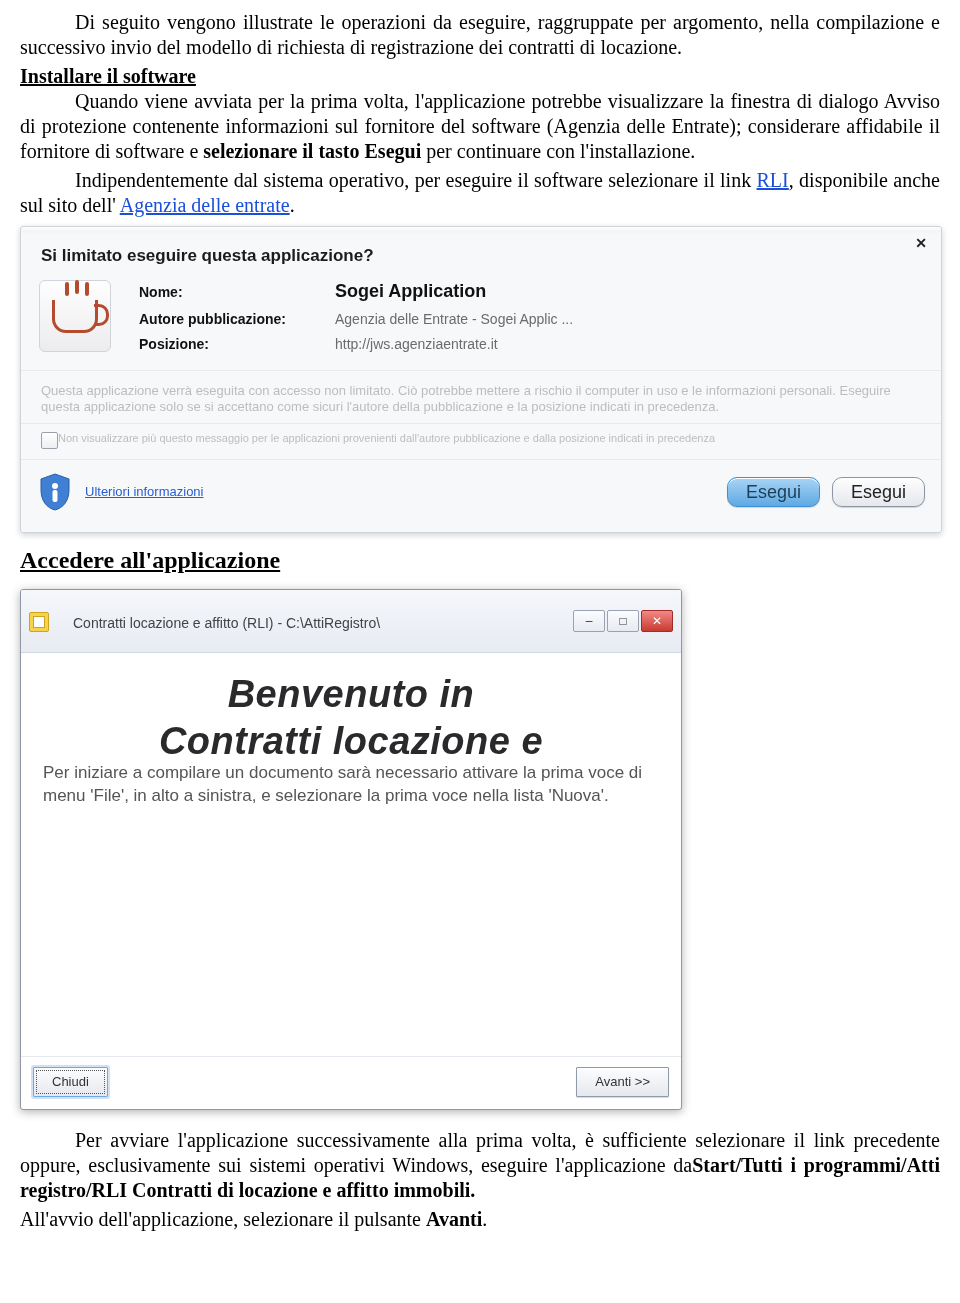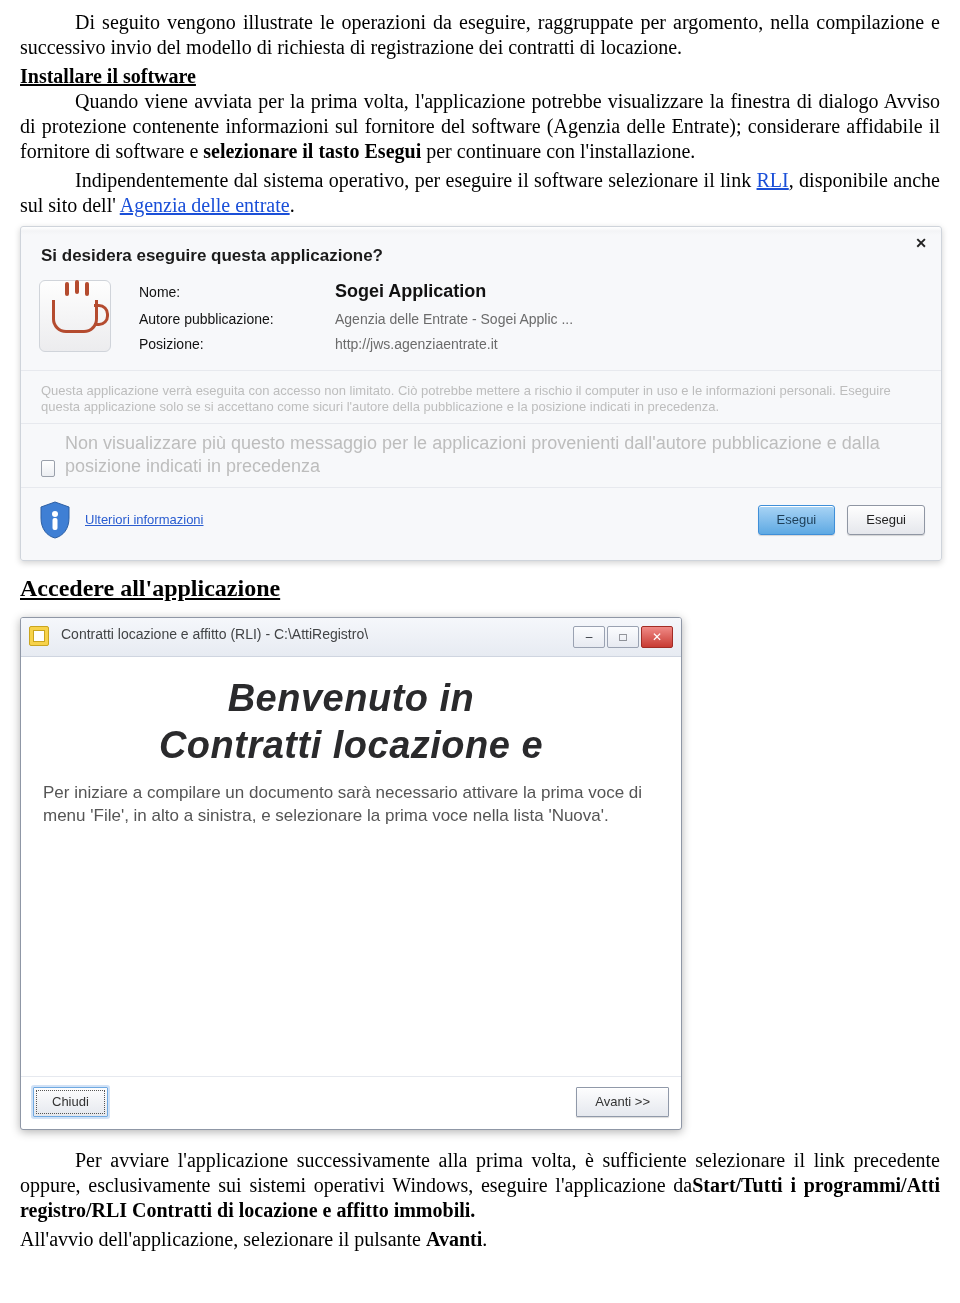--- a/index.html
+++ b/index.html
@@ -10,50 +10,50 @@
   a.link{color:#1a4fd8;text-decoration:underline}
   .bold{font-weight:bold}
 
   
   .dlg1{margin:8px 0 12px;border:1px solid #cfd4db;border-radius:3px;background:linear-gradient(#fff,#f3f4f6 4px,#f7f8fa 8px,#f7f8fa 100%);width:920px;font-family:"Segoe UI",Tahoma,Arial,sans-serif;color:#2b2b2b;box-shadow:0 2px 6px rgba(0,0,0,.18);position:relative}
   .dlg1 .close{position:absolute;top:8px;right:14px;font-size:14px;font-weight:bold;color:#222}
   .dlg1 .head{padding:18px 20px 8px;font-weight:bold;font-size:17px;color:#1b1b1b}
   .dlg1 .row{display:flex}
   .dlg1 .meta{display:flex;flex-direction:column;gap:8px;padding:6px 20px 16px 20px;font-size:14px;flex:1}
   .dlg1 .meta .line{display:flex;align-items:baseline;gap:16px}
-  .dlg1 .meta .lbl{font-weight:normal;min-width:180px;color:#111}
+  .dlg1 .meta .lbl{font-weight:bold;min-width:180px;color:#111}
   .dlg1 .meta .name{font-weight:bold;font-size:18px;color:#111}
   .dlg1 .meta .val{color:#6b6b6b}
   .java-icon{width:70px;height:70px;margin:6px 8px 0 18px;border:1px solid #d0d4da;border-radius:6px;background:linear-gradient(#fefefe,#ececee);display:flex;align-items:center;justify-content:center}
   .java-icon .cup{width:40px;height:30px;border:3px solid #b44b2f;border-top:none;border-radius:0 0 14px 14px;position:relative}
   .java-icon .cup::after{content:"";position:absolute;right:-14px;top:4px;width:12px;height:16px;border:3px solid #b44b2f;border-left:none;border-radius:0 10px 10px 0}
   .java-icon .steam{position:absolute;top:-18px;left:10px;width:4px;height:14px;background:#b44b2f;border-radius:3px;box-shadow:10px -2px 0 #b44b2f,20px 0 0 #b44b2f}
   .dlg1 .risk{padding:12px 20px 8px;font-size:13px;color:#bdbdbd;border-top:1px solid #e7e9ee}
-  .dlg1 .chkrow{display:flex;align-items:flex-end;gap:10px;padding:8px 20px 10px;font-size:18px;color:#bdbdbd;border-top:1px solid #e7e9ee}
+  .dlg1 .chkrow{display:flex;align-items:flex-start;gap:0;padding:8px 20px 10px;font-size:11px;color:#bdbdbd;border-top:1px solid #e7e9ee}
   .dlg1 .chk{width:15px;height:15px;border:1px solid #9aa0ab;border-radius:2px;background:linear-gradient(#fff,#eceef2)}
   .dlg1 .footer{display:flex;align-items:center;gap:12px;padding:12px 16px 20px;border-top:1px solid #e7e9ee}
   .shield{width:36px;height:40px;position:relative}
   .shield svg{width:36px;height:40px}
   .dlg1 .more{color:#2a5dd0;font-size:13px;text-decoration:underline}
   .dlg1 .spacer{flex:1}
-  .btn{display:inline-flex;align-items:center;justify-content:center;height:28px;padding:0 18px;border:1px solid #8f96a3;border-radius:3px;font-size:13px;color:#222;background:linear-gradient(#fefefe,#e5e7ec);box-shadow:inset 0 1px 0 #fff,0 1px 1px rgba(0,0,0,.15)}
+  .btn{display:inline-flex;align-items:center;justify-content:center;height:28px;padding:0 18px;border:1px solid #8f96a3;border-radius:10px;font-size:18px;color:#222;background:linear-gradient(#fefefe,#e5e7ec);box-shadow:inset 0 1px 0 #fff,0 1px 1px rgba(0,0,0,.15)}
   .btn.primary{border-color:#3f8fd8;background:linear-gradient(#a9d4f5,#5ea9e3);color:#1d3e57}
 
   
   .dlg2{margin:14px 0 18px;width:660px;border:1px solid #8f97a6;border-radius:3px;background:#fff;font-family:"Segoe UI",Tahoma,Arial,sans-serif;color:#2b2b2b;box-shadow:0 2px 10px rgba(0,0,0,.3);overflow:hidden}
-  .dlg2 .titlebar{display:flex;align-items:flex-start;gap:12px;padding:8px 8px;background:linear-gradient(#f5f7fb,#e7ebf2);border-bottom:1px solid #cfd5e0;font-size:14px;color:#424446}
+  .dlg2 .titlebar{display:flex;align-items:flex-end;gap:24px;padding:20px 8px;background:linear-gradient(#f5f7fb,#e7ebf2);border-bottom:1px solid #cfd5e0;font-size:14px;color:#424446}
   .doc-icon{width:18px;height:18px;display:inline-block;background:#f7d24a;border:1px solid #caa51f;border-radius:2px;position:relative}
   .doc-icon::after{content:"";position:absolute;left:3px;top:3px;width:10px;height:10px;background:#fff;border:1px solid #caa51f}
   .dlg2 .tb-spacer{flex:1}
   .win-ctrls{display:flex;gap:2px}
   .win-btn{width:30px;height:20px;border:1px solid #9aa2b2;border-radius:2px;background:linear-gradient(#fbfcfe,#e7eaf1);display:flex;align-items:center;justify-content:center;font-size:12px;color:#30343c}
   .win-btn.close{background:linear-gradient(#f08a86,#c83b33);color:#fff;border-color:#a22c25}
   .dlg2 .body{padding:20px 22px 8px}
   .dlg2 .h1{font-size:38px;font-weight:800;font-style:italic;line-height:1.12;color:#2a2a2c;font-family:Arial,Helvetica,sans-serif;letter-spacing:.5px;margin:0 0 4px;text-align:center}
-  .dlg2 .h2{font-size:38px;font-weight:800;font-style:italic;line-height:1.12;color:#2a2a2c;font-family:Arial,Helvetica,sans-serif;letter-spacing:.5px;margin:0 0 16px;text-align:center}
+  .dlg2 .h2{font-size:38px;font-weight:800;font-style:italic;line-height:1.12;color:#2a2a2c;font-family:Arial,Helvetica,sans-serif;letter-spacing:.5px;margin:0 0 0;text-align:center}
   .dlg2 .h3{font-size:38px;font-weight:800;font-style:italic;line-height:1.12;color:#2a2a2c;font-family:Arial,Helvetica,sans-serif;letter-spacing:.5px;margin:0 0 14px;text-align:left;white-space:nowrap;overflow:hidden}
   .dlg2 .desc{font-size:17px;color:#555;line-height:1.35;font-family:Arial,Helvetica,sans-serif;margin:0 0 240px}
   .dlg2 .footer{display:flex;gap:12px;padding:10px 12px 12px;border-top:1px solid #e6e9ef}
   .dlg2 .footer .spacer{flex:1}
   .btn2{display:inline-flex;align-items:center;justify-content:center;height:28px;padding:0 18px;border:1px solid #9099a9;border-radius:1px;font-size:13px;color:#333;background:linear-gradient(#fdfdfe,#e5e8ee);box-shadow:inset 0 1px 0 #fff,0 1px 1px rgba(0,0,0,.15)}
   .btn2.focus{outline:1px dotted #555;outline-offset:-4px;border-color:#6fa9e1;box-shadow:0 0 0 2px rgba(120,170,230,.35)}
 </style>
 </head>
 <body>
 
@@ -66,21 +66,21 @@
   <p class="para indent">
     <span>Quando viene avviata per la prima volta, l'applicazione potrebbe visualizzare la finestra di dialogo Avviso di protezione contenente informazioni sul fornitore del software (Agenzia delle Entrate); considerare affidabile il fornitore di software e </span><span class="bold">selezionare il tasto Esegui</span><span> per continuare con l'installazione.</span>
   </p>
 
   <p class="para indent">
     <span>Indipendentemente dal sistema operativo, per eseguire il software selezionare il link </span><a href="#" class="link">RLI</a><span>, disponibile anche sul sito dell' </span><a href="#" class="link">Agenzia delle entrate</a><span>.</span>
   </p>
 
   <div class="dlg1">
     <div class="close">✕</div>
-    <div class="head">Si desidera eseguire questa applicazione?</div>
+    <div class="head">Si limitato eseguire questa applicazione?</div>
     <div class="row">
       <div class="java-icon">
         <div class="cup">
             <span class="steam"></span>
           </div>
       </div>
       <div class="meta">
         <div class="line">
           <span class="lbl">Nome:</span>
           <span class="name">Sogei Application</span>

